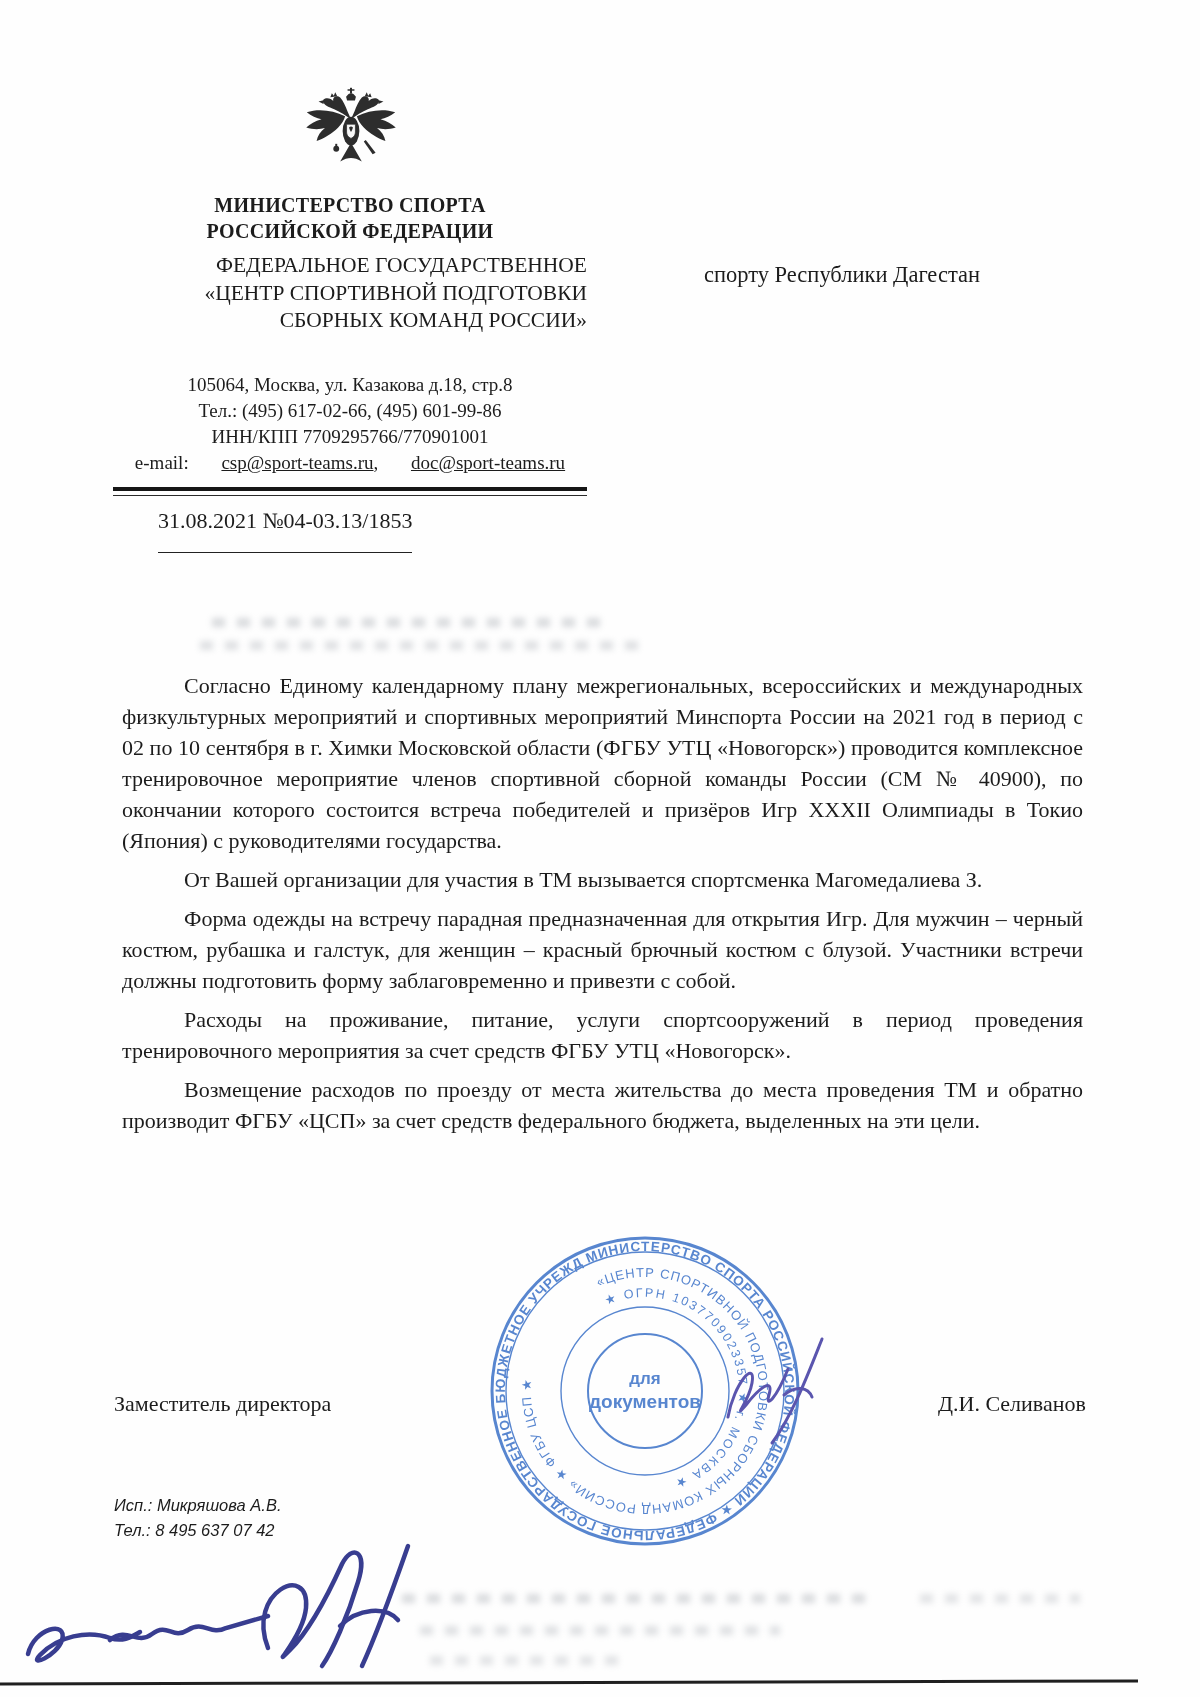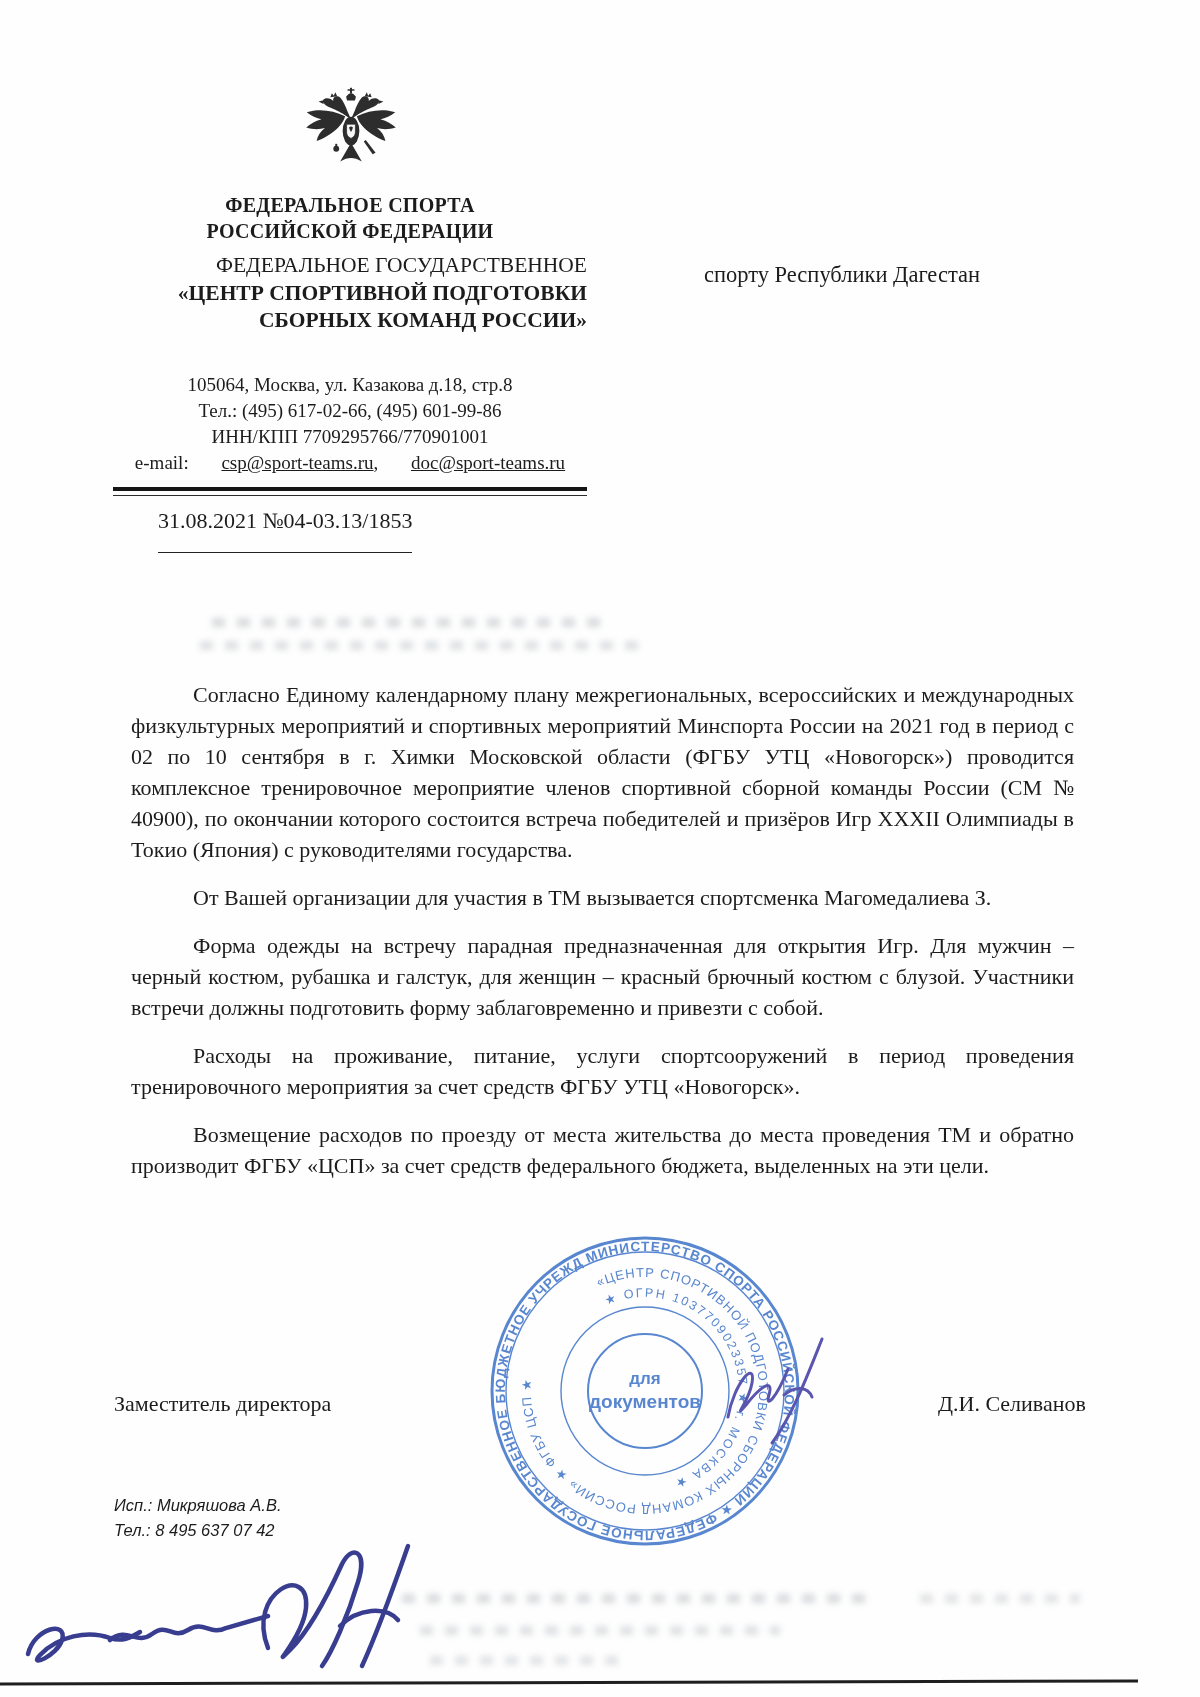--- a/index.html
+++ b/index.html
@@ -7,37 +7,37 @@
     position:relative;width:1200px;height:1697px;margin:0 auto;
     background:#fefefe;overflow:hidden;
     font-family:"Liberation Serif","DejaVu Serif",serif;
     color:#1c1c1c;
   }
   .eagle{position:absolute;left:292px;top:80px;width:118px;height:108px;}
   .ministry{position:absolute;left:113px;top:192px;width:474px;text-align:center;
     font-weight:bold;font-size:20px;line-height:26px;letter-spacing:.3px;}
   .org{position:absolute;left:113px;top:252px;width:474px;text-align:right;
     font-size:21.5px;line-height:27.5px;}
-  .org .b{font-weight:bold;}
+  .org .b{font-weight:normal;}
   .addr{position:absolute;left:113px;top:372px;width:474px;text-align:center;
     font-size:19px;line-height:26px;}
   .em{ text-decoration:underline;color:inherit;margin-left:28px;}
   .dbl-rule{position:absolute;left:113px;top:487px;width:474px;height:4px;
     border-top:4px solid #161616;border-bottom:1.5px solid #2a2a2a;}
   .recipient{position:absolute;left:592px;top:259px;width:500px;text-align:center;
     font-size:22.5px;line-height:31px;}
   .refline{position:absolute;left:158px;top:508px;font-size:22px;}
   .refline span{display:inline-block;border-bottom:1.6px solid #222;padding-bottom:18px;}
   
   .smudge{position:absolute;height:9px;filter:blur(3px);opacity:.33;
     background:repeating-linear-gradient(90deg,#8d939c 0 13px,transparent 13px 25px);}
   
   .body-text{position:absolute;left:114px;top:662px;width:977px;
     font-size:22px;line-height:31px;text-align:justify;}
-  .body-text p{margin:17px;text-indent:62px;}
+  .body-text p{margin:8px;text-indent:62px;}
   
   .sig-position{position:absolute;left:114px;top:1391px;font-size:22px;}
   .sig-name{position:absolute;left:938px;top:1391px;font-size:22px;}
   .executor{position:absolute;left:114px;top:1493px;font-size:17.5px;line-height:25px;
     font-family:"Liberation Sans","DejaVu Sans",sans-serif;font-size:16.5px;font-style:italic;}
   .stamp-wrap{position:absolute;left:478px;top:1224px;width:334px;height:334px;
     filter:blur(.4px);opacity:.92;}
   .sig-small{position:absolute;left:700px;top:1325px;width:150px;height:130px;}
   .sig-big{position:absolute;left:10px;top:1528px;width:530px;height:165px;}
   .scan-edge{position:absolute;left:0;top:1681px;width:1138px;height:3px;
@@ -76,21 +76,21 @@
       <circle cx="90" cy="130" r="6"></circle>
       <rect x="88" y="120" width="4" height="8"></rect>
       <path d="M150 112 l20 26 -6 3 -18 -26 z"></path>
     </g>
 
     <path d="M111 80 h18 v16 q0 9 -9 13 q-9 -4 -9 -13 z" fill="#f7f7f7" stroke="#2d2d2d" stroke-width="1.5"></path>
     <path d="M116 87 q4 -5 8 0 q-2 7 -4 9 q-2 -2 -4 -9 z" fill="#2d2d2d"></path>
   </svg>
 
   <div class="ministry">
-    <div>ФЕДЕРАЛЬНОЕ СПОРТА</div>
+    <div>МИНИСТЕРСТВО СПОРТА</div>
     <div>РОССИЙСКОЙ ФЕДЕРАЦИИ</div>
   </div>
 
   <div class="org">
     <div>ФЕДЕРАЛЬНОЕ ГОСУДАРСТВЕННОЕ</div>
     <div class="b">«ЦЕНТР СПОРТИВНОЙ ПОДГОТОВКИ</div>
     <div class="b">СБОРНЫХ КОМАНД РОССИИ»</div>
   </div>
 
   <div class="addr">

